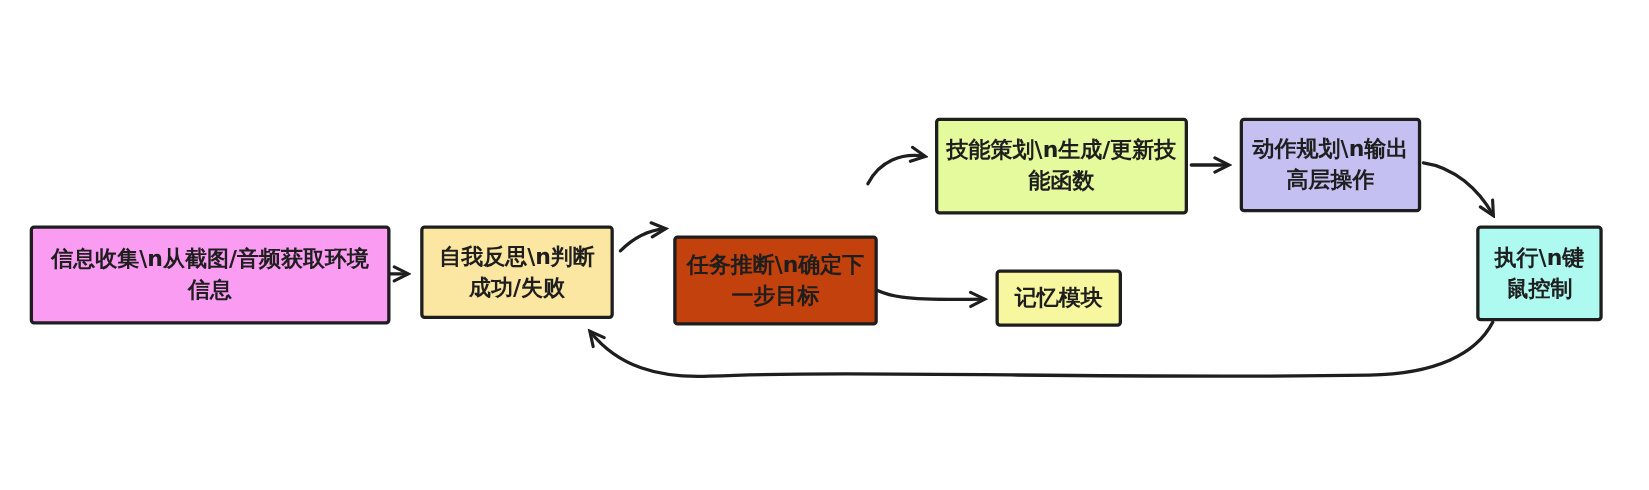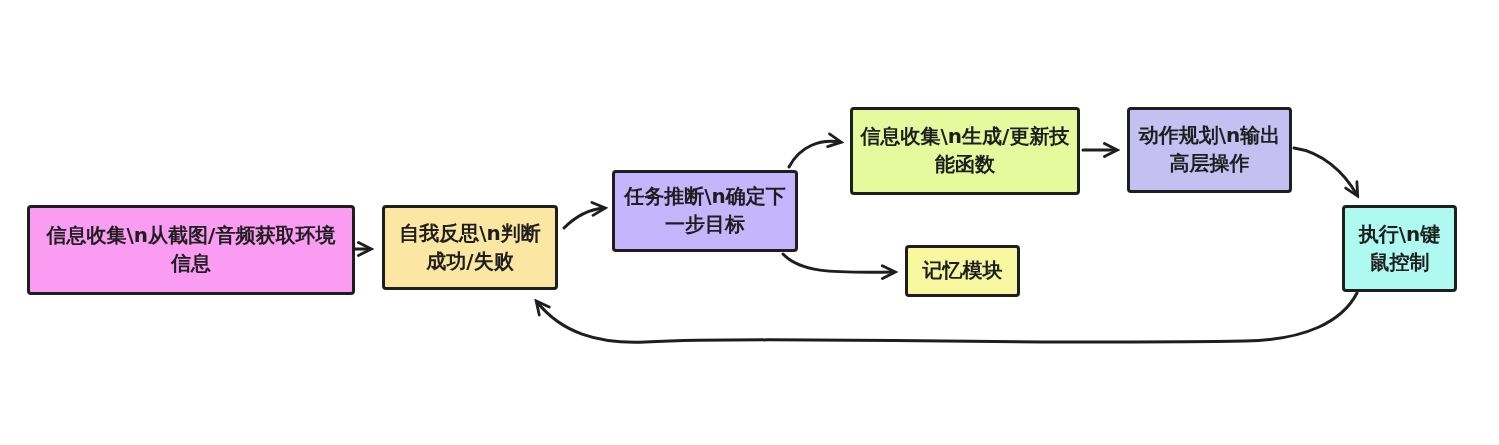--- a/index.html
+++ b/index.html
@@ -68,26 +68,26 @@
   </svg>
 
   <div class="node node-info-collection" style="background-color: rgb(250, 157, 242);">
     <span>信息收集\n从截图/音频获取环境信息</span>
   </div>
 
   <div class="node node-self-reflection" style="background-color: rgb(251, 231, 161);">
     <span>自我反思\n判断成功/失败</span>
   </div>
 
-  <div class="node node-task-inference" style="background-color: #c4b5fd;">
+  <div class="node node-task-inference" style="background-color: #c2410c; margin-top: 44px;">
     <span>任务推断\n确定下一步目标</span>
   </div>
 
   <div class="node node-skill-curation" style="background-color: rgb(228, 250, 156);">
-    <span>信息收集\n生成/更新技能函数</span>
+    <span>技能策划\n生成/更新技能函数</span>
   </div>
 
   <div class="node node-action-planning" style="background-color: rgb(196, 192, 242); align-items: center;">
     <span>动作规划\n输出高层操作</span>
   </div>
 
   <div class="node node-memory-module" style="background-color: rgb(247, 247, 160);">
     <span>记忆模块</span>
   </div>
 

